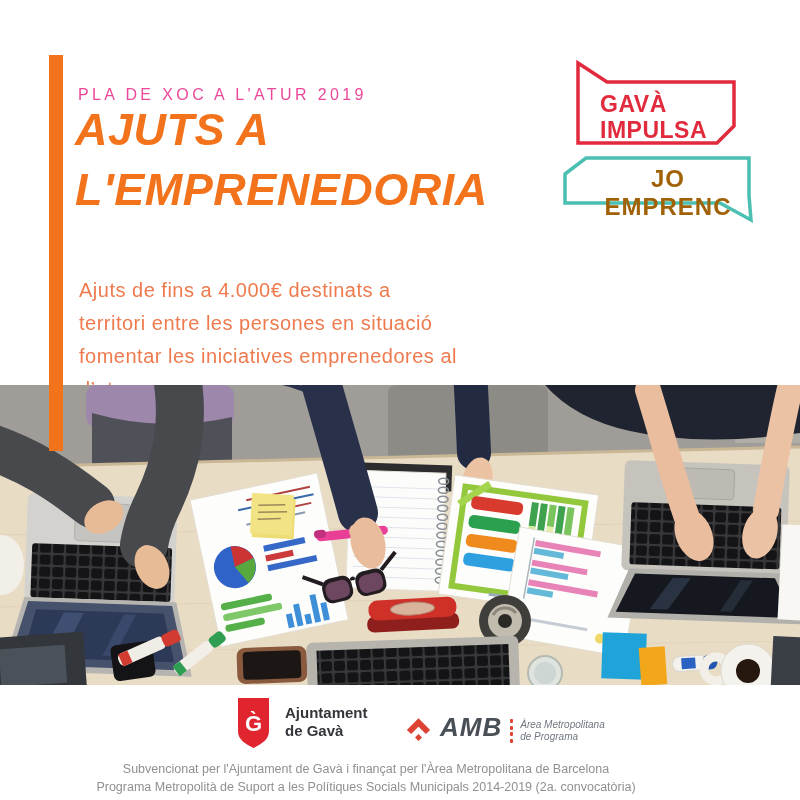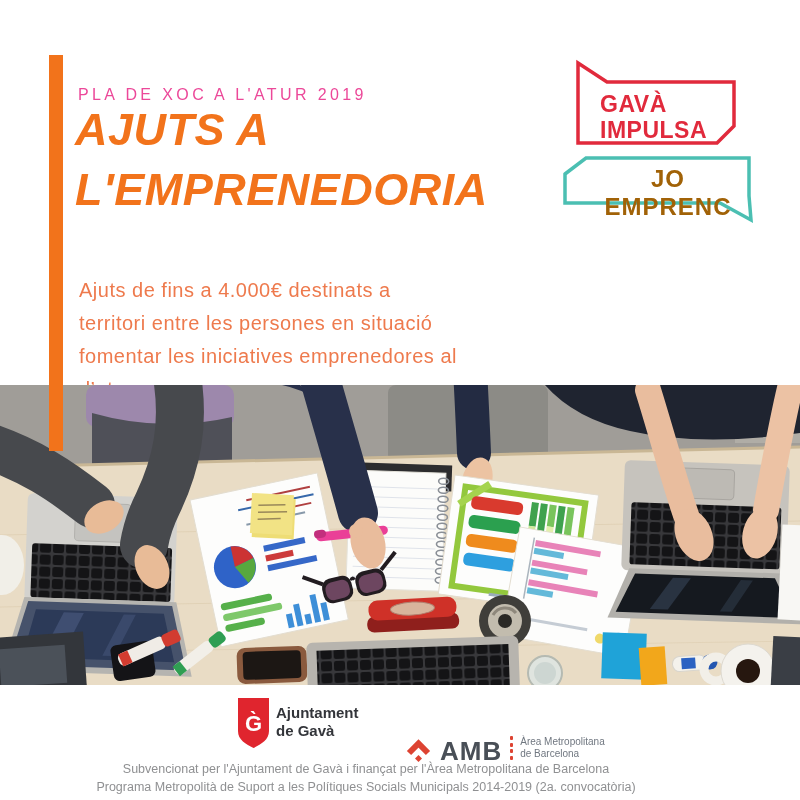--- a/index.html
+++ b/index.html
@@ -30,23 +30,23 @@
   
   .contact{position:absolute;right:50px;top:241px;text-align:right;font-size:22px;line-height:30.5px;
            font-weight:bold;color:#F0721E;}
   .contact span{display:block;}
 
   
   .photo{position:absolute;left:0;top:385px;width:800px;height:300px;overflow:hidden;z-index:1;}
 
   
   .gava-logo{position:absolute;left:237px;top:697px;display:flex;align-items:flex-start;}
-  .gava-name{margin-left:6px;margin-top:7px;font-size:15px;line-height:18px;font-weight:bold;color:#33353a;}
+  .gava-name{margin-left:15px;margin-top:7px;font-size:15px;line-height:18px;font-weight:bold;color:#33353a;}
   .gava-name span{display:block;}
-  .amb-logo{position:absolute;left:405px;top:736px;display:flex;align-items:flex-start;}
+  .amb-logo{position:absolute;left:405px;top:712px;display:flex;align-items:flex-end;font-style:italic;}
   .amb-acronym{font-size:26px;font-weight:bold;color:#494f57;letter-spacing:1px;margin-left:8px;}
   .amb-dots{display:flex;flex-direction:column;justify-content:space-between;height:24px;margin:0 7px 0 8px;}
   .amb-dots i{display:block;width:3px;height:4px;background:#DD4332;border-radius:1px;}
   .amb-name{font-size:10px;line-height:12px;color:#707780;}
   .amb-name span{display:block;}
 
   
   .footer-text{position:absolute;left:0;top:761px;width:732px;text-align:center;
                font-size:12.5px;line-height:17.5px;color:#8f9092;}
   .footer-text span{display:block;}
@@ -345,21 +345,21 @@
     </svg>
     <span class="amb-acronym">AMB</span>
     <span class="amb-dots">
         <i></i>
         <i></i>
         <i></i>
         <i></i>
       </span>
     <span class="amb-name">
       <span>Àrea Metropolitana</span>
-      <span>de Barcelona</span>
+      <span>de Programa</span>
     </span>
   </div>
 
   <div class="footer-text">
     <span>Subvencionat per l'Ajuntament de Gavà i finançat per l'Àrea Metropolitana de Barcelona</span>
     <span>Programa Metropolità de Suport a les Polítiques Socials Municipals 2014-2019 (2a. convocatòria)</span>
   </div>
 
 </div>
 

